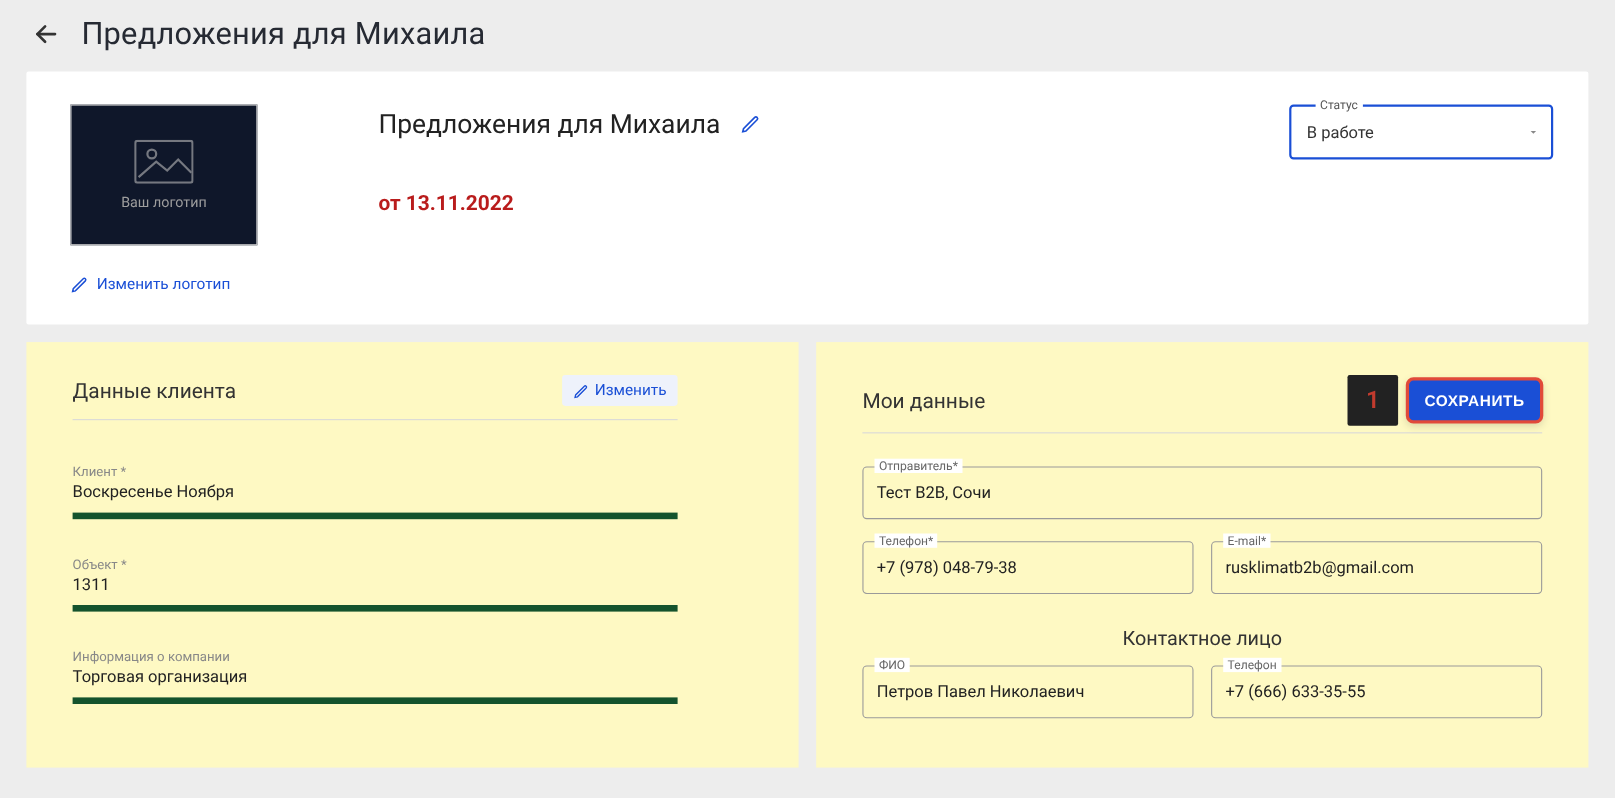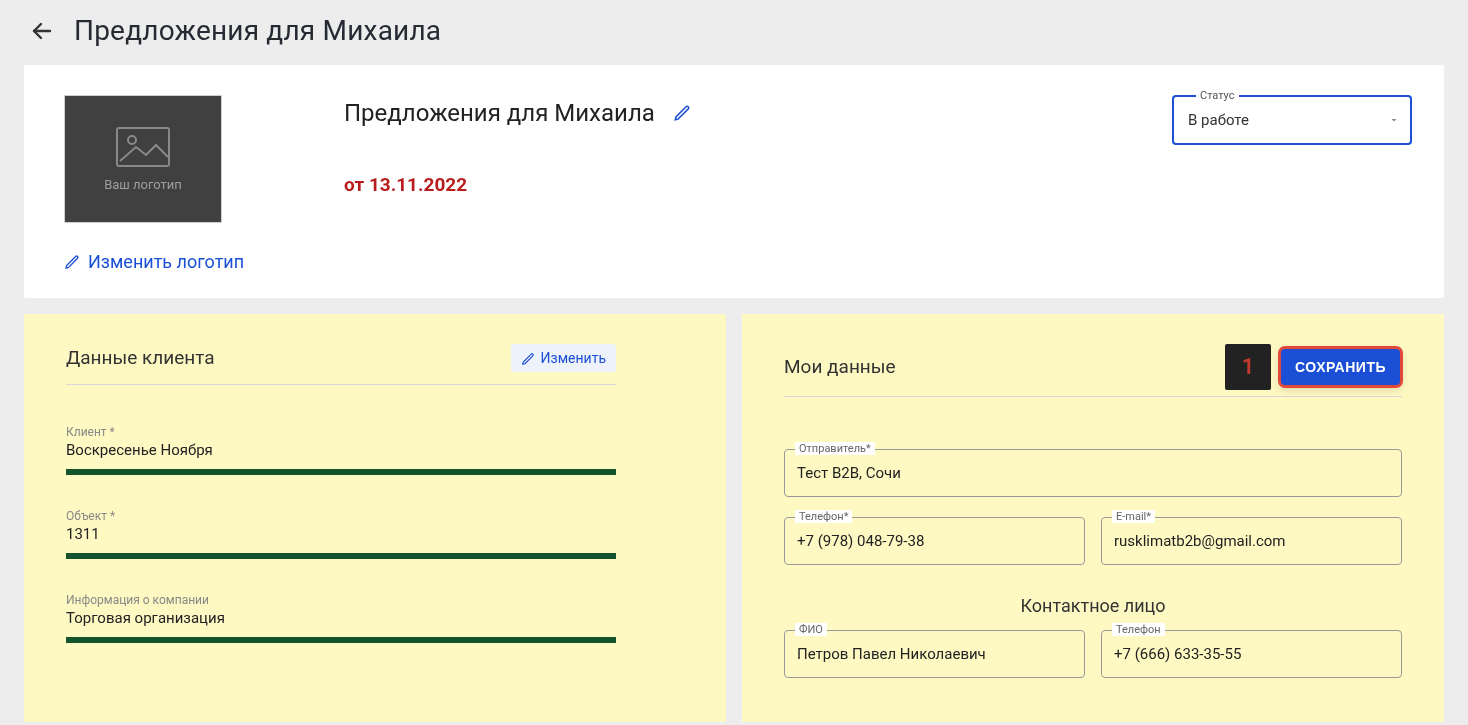--- a/index.html
+++ b/index.html
@@ -36,38 +36,38 @@
   .card.top {
     display: grid;
     grid-template-columns: 260px 1fr 260px;
     gap: 20px;
     align-items: start;
     padding-right: 32px;
   }
 
   .logo-col { }
   .logo-box {
-    width: 158px; height: 128px;
-    background: #404040;
+    width: 170px; height: 128px;
+    background: #0f172a;
     border: 1px solid #cfcfcf;
     display: flex;
     flex-direction: column;
     align-items: center;
     justify-content: center;
     color: #9e9e9e;
     font-size: 13px;
     gap: 10px;
   }
   .logo-img-icon { opacity: .6; }
   .change-logo {
     display: inline-flex;
     align-items: center;
     gap: 8px;
     color: #1a4fd6;
-    font-size: 18px;
+    font-size: 14px;
     margin-top: 28px;
     cursor: pointer;
   }
   .pencil { color: #1a4fd6; }
 
   .title-col {
     padding-top: 4px;
   }
   .proposal-title-row {
     display: flex; align-items: center; gap: 18px;
@@ -138,21 +138,21 @@
   }
 
   .ro-field { width: 550px; margin-bottom: 34px; }
   .ro-label { font-size: 12px; color: #888; margin-bottom: 2px; }
   .ro-value { font-size: 15px; color: #222; border-bottom: 6px solid #14532d; padding-bottom: 10px; }
 
   .my-head {
     display: flex; align-items: center; justify-content: space-between;
     border-bottom: 1px solid #d9d9d9;
     padding-bottom: 6px;
-    margin-bottom: 52px;
+    margin-bottom: 30px;
   }
   .save-area { display: flex; align-items: center; gap: 8px; }
   .step-badge {
     background: #222; color: #c23b2e;
     width: 46px; height: 46px;
     display: flex; align-items: center; justify-content: center;
     font-size: 22px; font-weight: 600;
     border-radius: 2px;
   }
   .save-btn {

